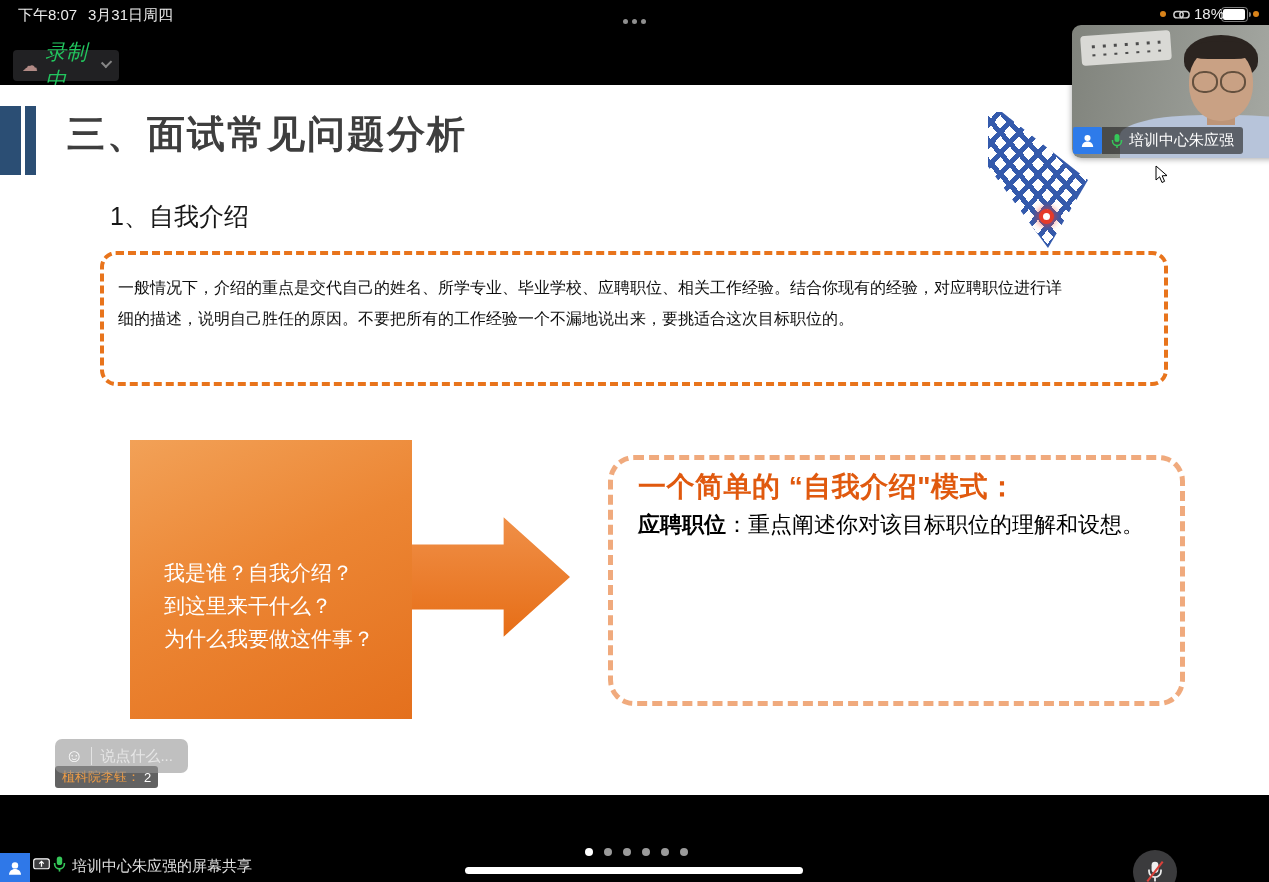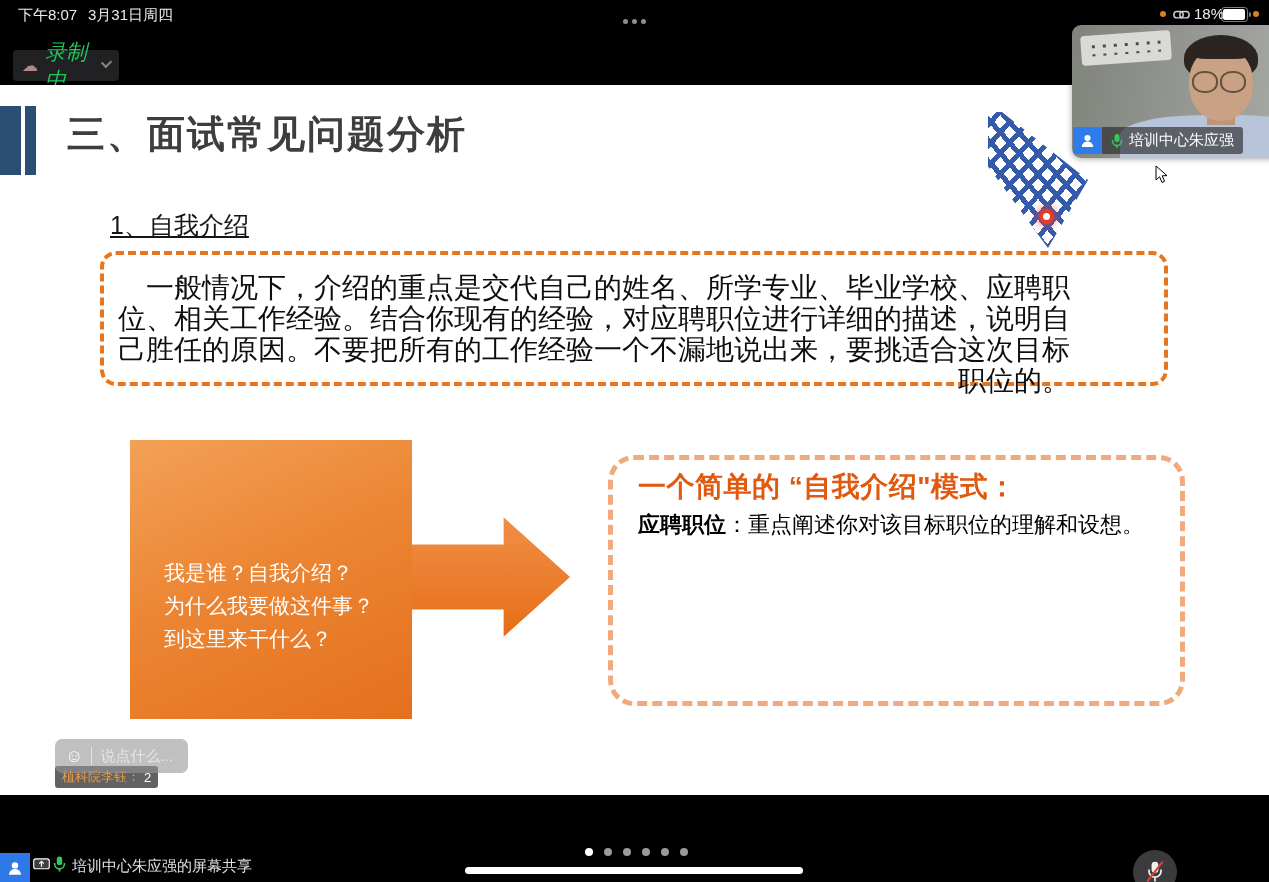--- a/index.html
+++ b/index.html
@@ -22,21 +22,21 @@
   .rec-label{color:#22c55e;font-size:21px;font-style:italic;}
   .chev-down{width:7px;height:7px;border-right:2px solid #868686;border-bottom:2px solid #868686;
              transform:rotate(45deg) translate(-2px,-2px);margin-left:2px;}
 
   
   .slide{left:0;top:85px;width:1269px;height:710px;background:#ffffff;}
   .navy-bar{background:#2b4e74;}
   .slide-title{left:56px;top:109px;font-size:38px;font-weight:bold;color:#3e3e3e;letter-spacing:2px;margin-left:11px;}
   .slide-subtitle{left:110px;top:196px;font-size:25px;color:#161616;}
   .intro-box{left:100px;top:251px;width:1068px;height:135px;border:4px dashed #e8741c;border-radius:16px;box-sizing:border-box;}
-  .intro-text{left:118px;top:272px;width:952px;font-size:28px;line-height:31px;color:#0e0e0e;text-align:right;}
+  .intro-text{left:118px;top:272px;width:952px;font-size:16px;line-height:31px;color:#0e0e0e;}
 
   .logic-box{left:130px;top:440px;width:282px;height:279px;
              background:linear-gradient(155deg,#f2a157 0%,#ec8634 45%,#e4701d 100%);}
   .logic-title{left:164px;top:516px;font-size:27px;color:#fff;letter-spacing:2px;}
   .logic-lines{left:164px;top:556px;font-size:21px;line-height:33px;color:#fff;}
 
   .big-arrow{left:412px;top:512px;width:158px;height:130px;
              background:linear-gradient(180deg,#f0914a 0%,#e66c14 100%);
              clip-path:polygon(0 25%,58% 25%,58% 4%,100% 50%,58% 96%,58% 75%,0 75%);}
 
@@ -128,30 +128,30 @@
     <span class="rec-label">录制中</span>
     <span class="chev-down"></span>
   </div>
 
   <div class="abs slide">
 
     <div class="abs navy-bar" style="left:0;top:21px;width:21px;height:69px;"></div>
     <div class="abs navy-bar" style="left:25px;top:21px;width:11px;height:69px;"></div>
 
     <div class="abs slide-title" style="top:24px;">三、面试常见问题分析</div>
-    <div class="abs slide-subtitle" style="top:124px;text-decoration:underline;">1、自我介绍</div>
+    <div class="abs slide-subtitle" style="top:115px;">1、自我介绍</div>
 
     <div class="abs intro-box" style="top:166px;"></div>
     <div class="abs intro-text" style="top:187px;">一般情况下，介绍的重点是交代自己的姓名、所学专业、毕业学校、应聘职位、相关工作经验。结合你现有的经验，对应聘职位进行详细的描述，说明自己胜任的原因。不要把所有的工作经验一个不漏地说出来，要挑适合这次目标职位的。</div>
 
     <div class="abs logic-box" style="top:355px;"></div>
     <div class="abs logic-lines" style="top:471px;">
       <div>我是谁？自我介绍？</div>
+      <div>到这里来干什么？</div>
       <div>为什么我要做这件事？</div>
-      <div>到这里来干什么？</div>
     </div>
 
     <div class="abs big-arrow" style="top:427px;"></div>
 
     <div class="abs model-box" style="top:370px;"></div>
     <div class="abs model-inner" style="top:383px;">
       <p class="model-heading">一个简单的 “自我介绍"模式：</p>
       <p class="mitem"><b>应聘职位</b><span>：重点阐述你对该目标职位的理解和设想。</span></p>
     </div>
   </div>

